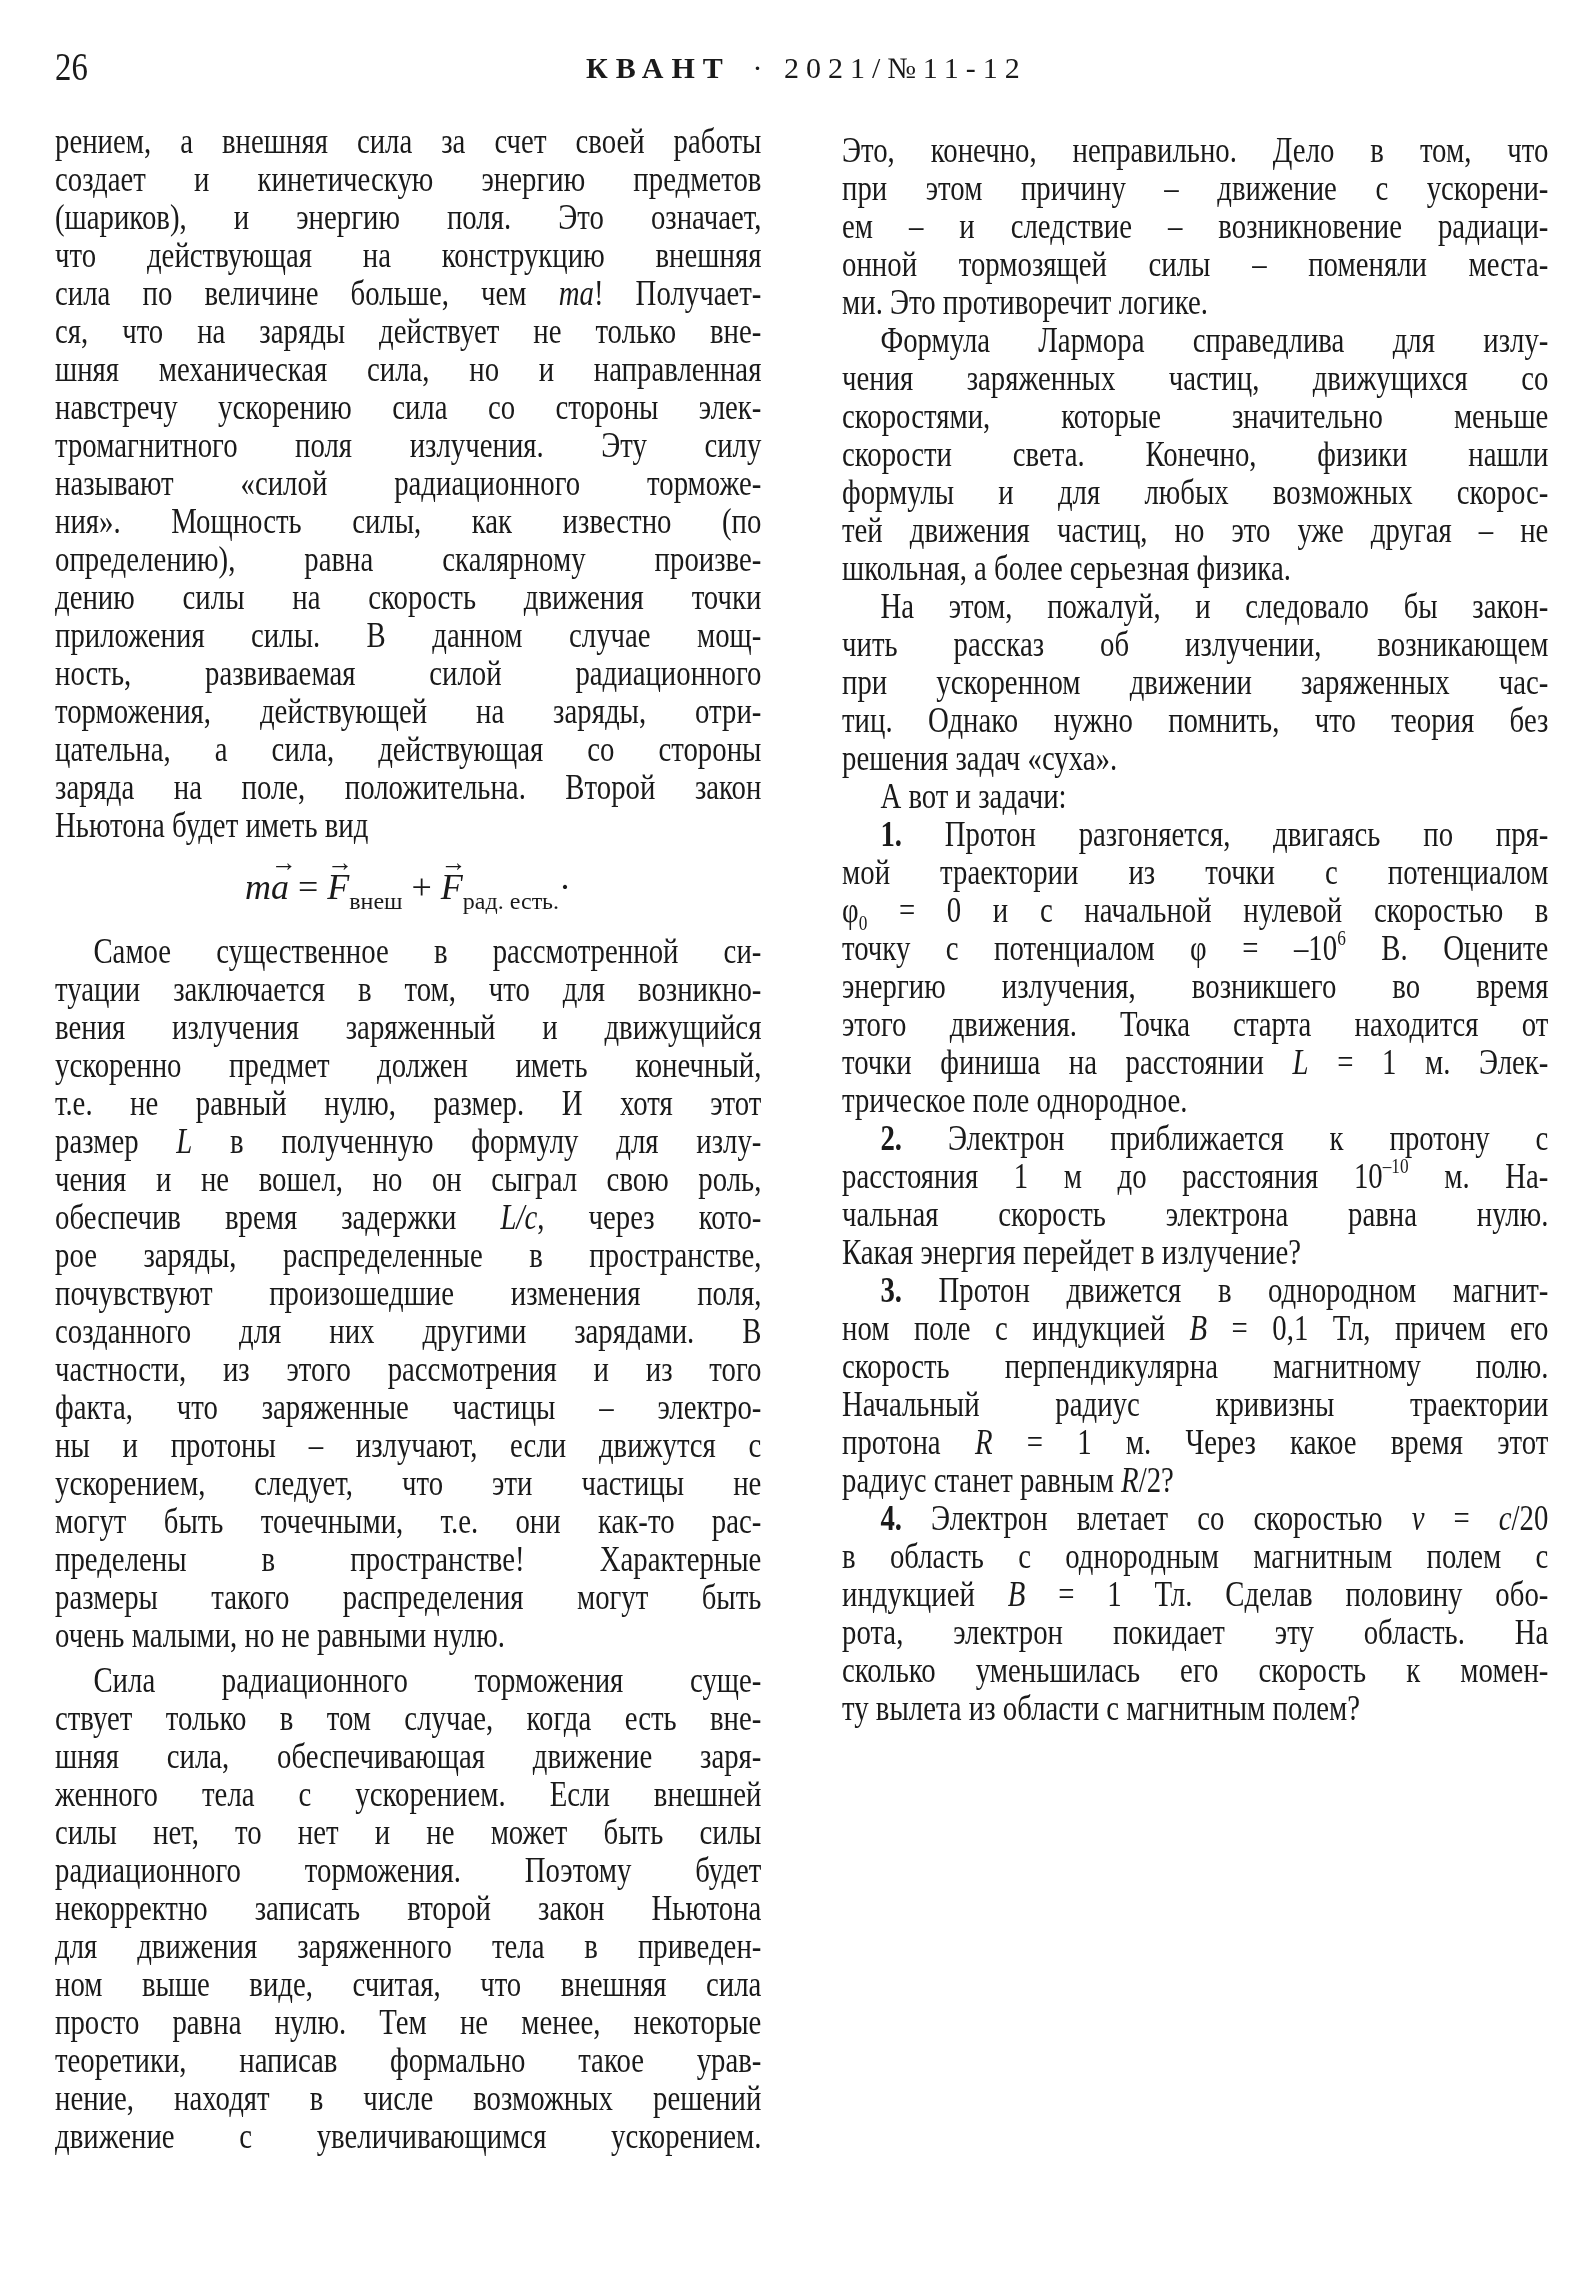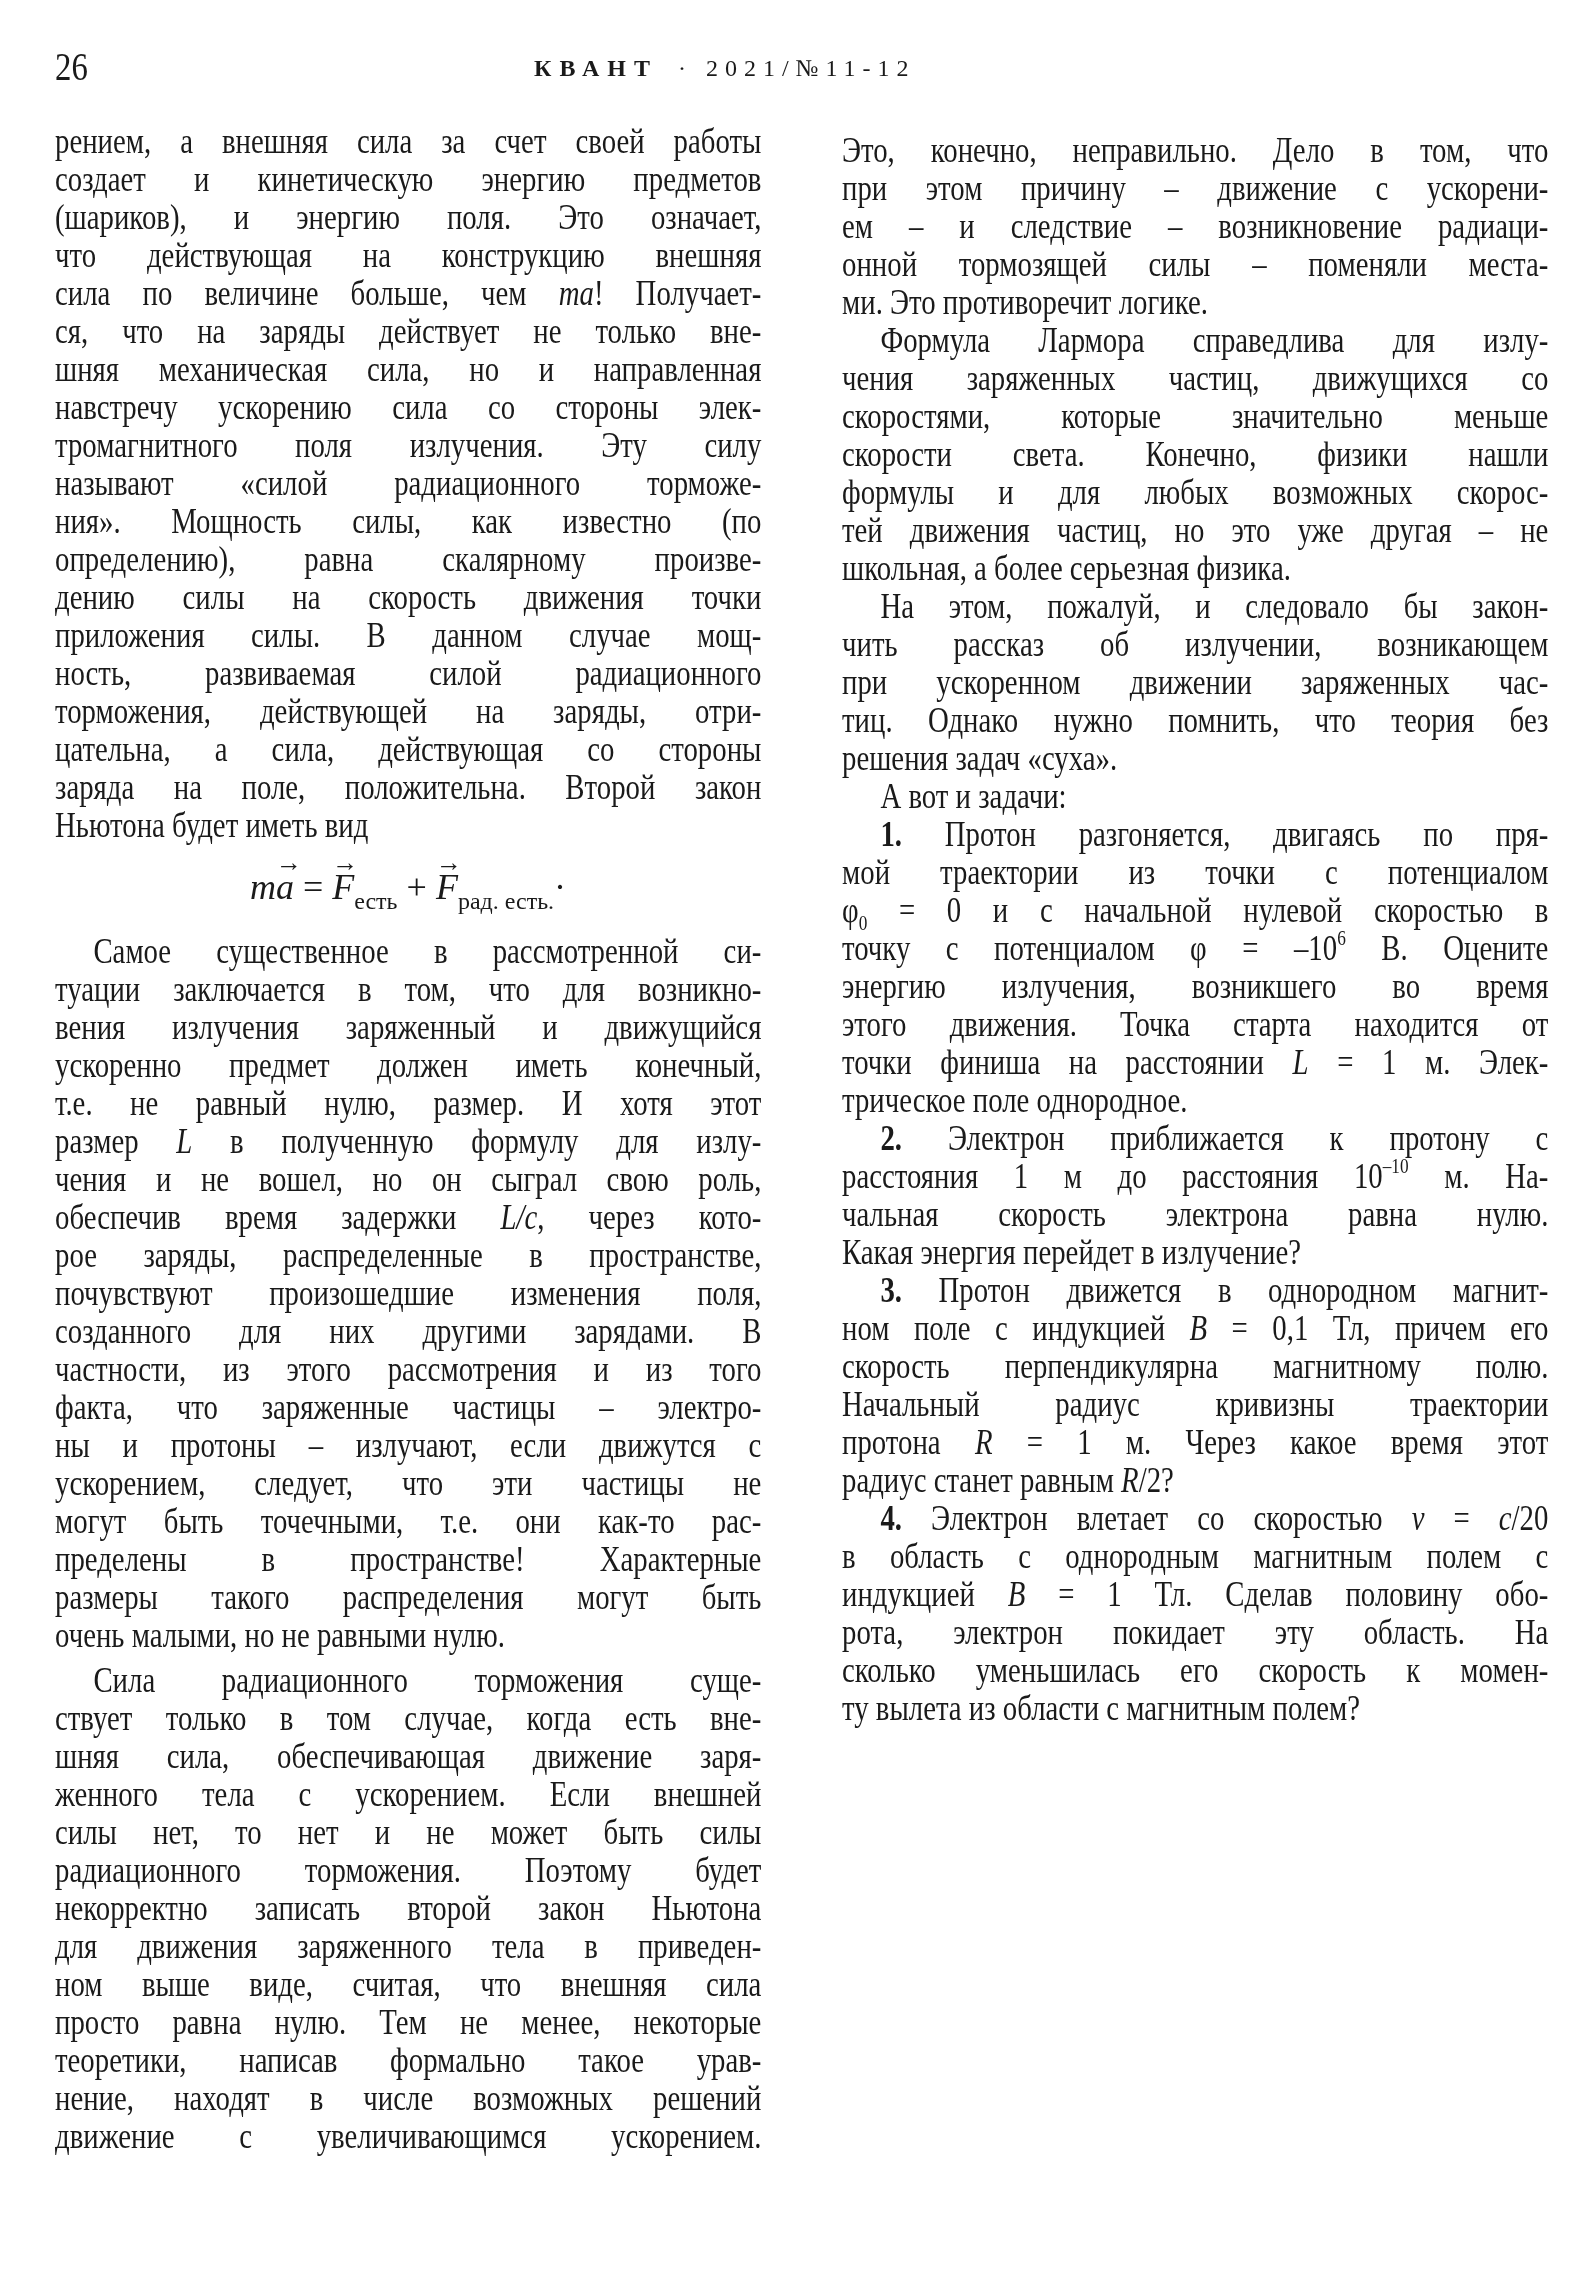--- a/index.html
+++ b/index.html
@@ -7,22 +7,22 @@
     width: 1592px; height: 2289px; position: relative; overflow: hidden;
     font-family: "Liberation Serif", "DejaVu Serif", serif;
     color: #1a1a1a;
   }
   .page-number {
     position: absolute; left: 55px; top: 45px;
     font-size: 40px; line-height: 44px;
     transform: scaleX(0.82); transform-origin: left top;
   }
   .running-head {
-    position: absolute; left: 534px; top: 50px;
-    font-size: 24px; line-height: 36px; white-space: nowrap;
+    position: absolute; left: 586px; top: 50px;
+    font-size: 30px; line-height: 36px; white-space: nowrap;
   }
   .running-head .mag { font-weight: bold; letter-spacing: 8px; }
   .running-head .sep { margin: 0 14px; }
   .running-head .issue { letter-spacing: 7px; }
 
   .column { position: absolute; top: 122px; width: 706px; }
   .col-left { left: 55px; }
   .col-right { left: 842px; margin-top: 9px; }
 
   .line {
@@ -80,21 +80,21 @@
   <span class="line">приложения силы. В данном случае мощ-</span>
   <span class="line">ность, развиваемая силой радиационного</span>
   <span class="line">торможения, действующей на заряды, отри-</span>
   <span class="line">цательна, а сила, действующая со стороны</span>
   <span class="line">заряда на поле, положительна. Второй закон</span>
   <span class="line last">Ньютона будет иметь вид</span>
 
   <div class="formula">
     <span class="it">m</span><span class="vec">a</span>
     <span>=</span>
-    <span class="vec">F</span><sub>есть</sub>
+    <span class="vec">F</span><sub>внеш</sub>
     <span>+</span>
     <span class="vec">F</span><sub>рад. есть.</sub><span>·</span>
   </div>
 
   <span class="line indent">Самое существенное в рассмотренной си-</span>
   <span class="line">туации заключается в том, что для возникно-</span>
   <span class="line">вения излучения заряженный и движущийся</span>
   <span class="line">ускоренно предмет должен иметь конечный,</span>
   <span class="line">т.е. не равный нулю, размер. И хотя этот</span>
   <span class="line"><span>размер</span> <span class="it">L</span> <span>в полученную формулу для излу-</span></span>

